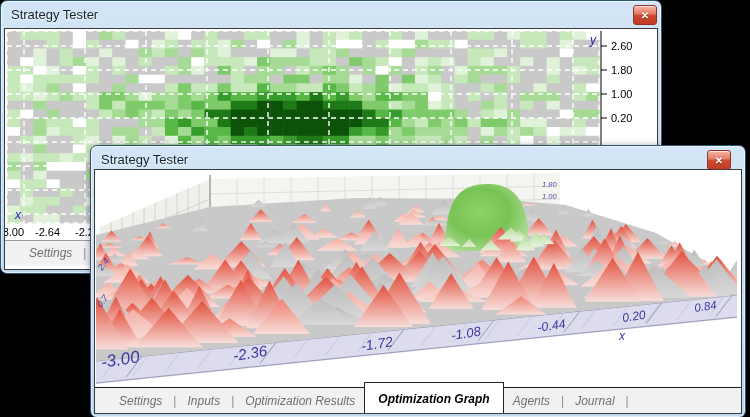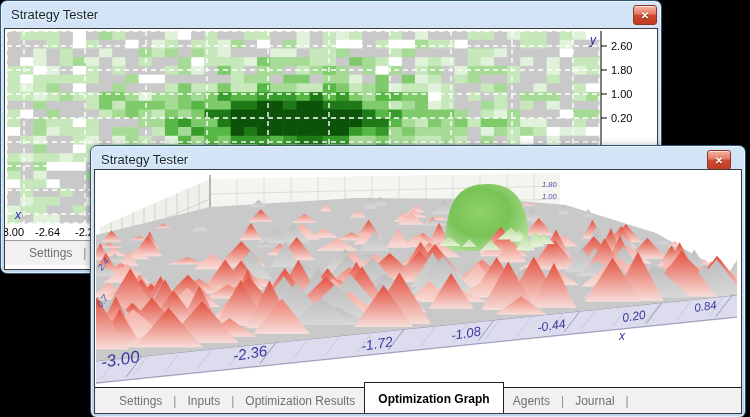--- a/index.html
+++ b/index.html
@@ -25,21 +25,21 @@
 
   #win-front{left:90px;top:145px;width:654px;height:271px;}
   #win-front .client{left:3px;right:3px;top:23px;bottom:3px;}
   #win-front .closebtn{right:14px;}
   #svg-front{position:absolute;left:1px;top:1px;}
 
   .tabbar{position:absolute;left:0;right:0;background:#f1f1f1;display:flex;
           align-items:center;padding-left:15px;font-size:12px;color:#707070;}
   #tabs-back{top:211px;height:24px;border-top:1px solid #9a9a9a;}
   #tabs-front{top:217px;height:26px;border-top:1px solid #1d1d1d;}
-  .tab{padding:0 9px;white-space:nowrap;}
+  .tab{padding:0 9px;white-space:nowrap;font-style:italic;}
   .tabsep{margin:0 2px;color:#8f8f8f;}
   .tab.active{background:#fff;border:1px solid #222;border-bottom:none;
       align-self:stretch;display:flex;align-items:center;margin-top:-6px;
       padding:0 13px;color:#000;font-weight:bold;}
 </style>
 </head>
 <body>
 
 <div class="win" id="win-back">
   <div class="titlebar">

